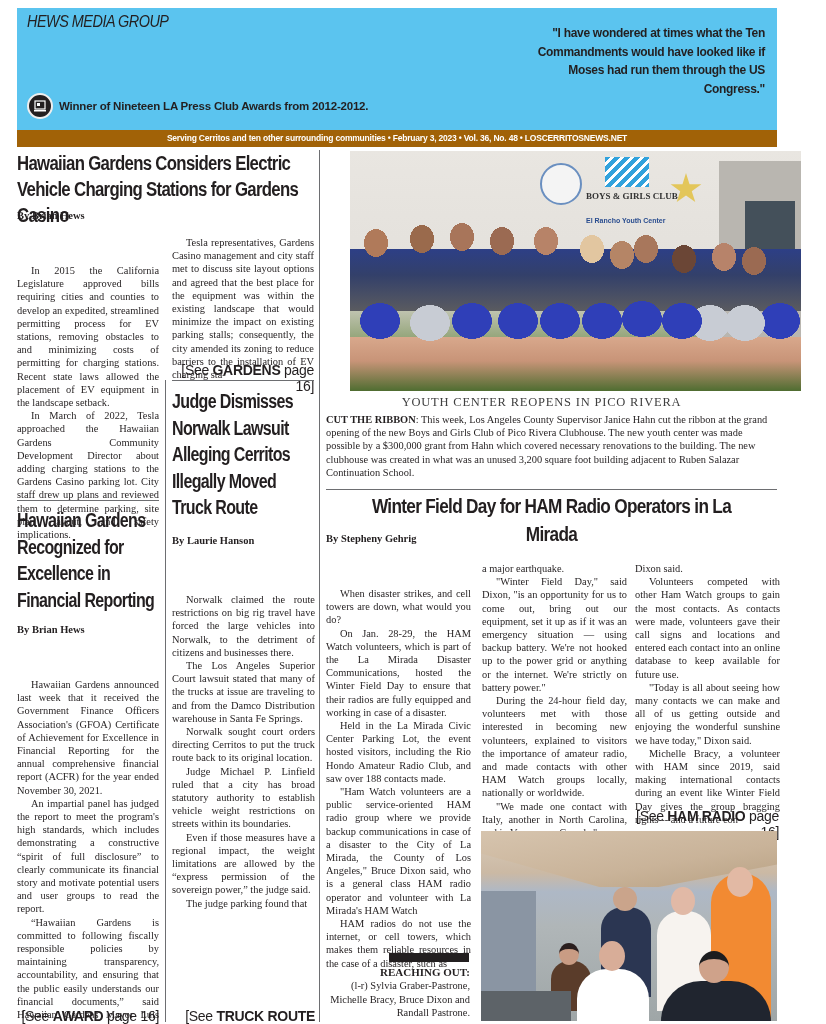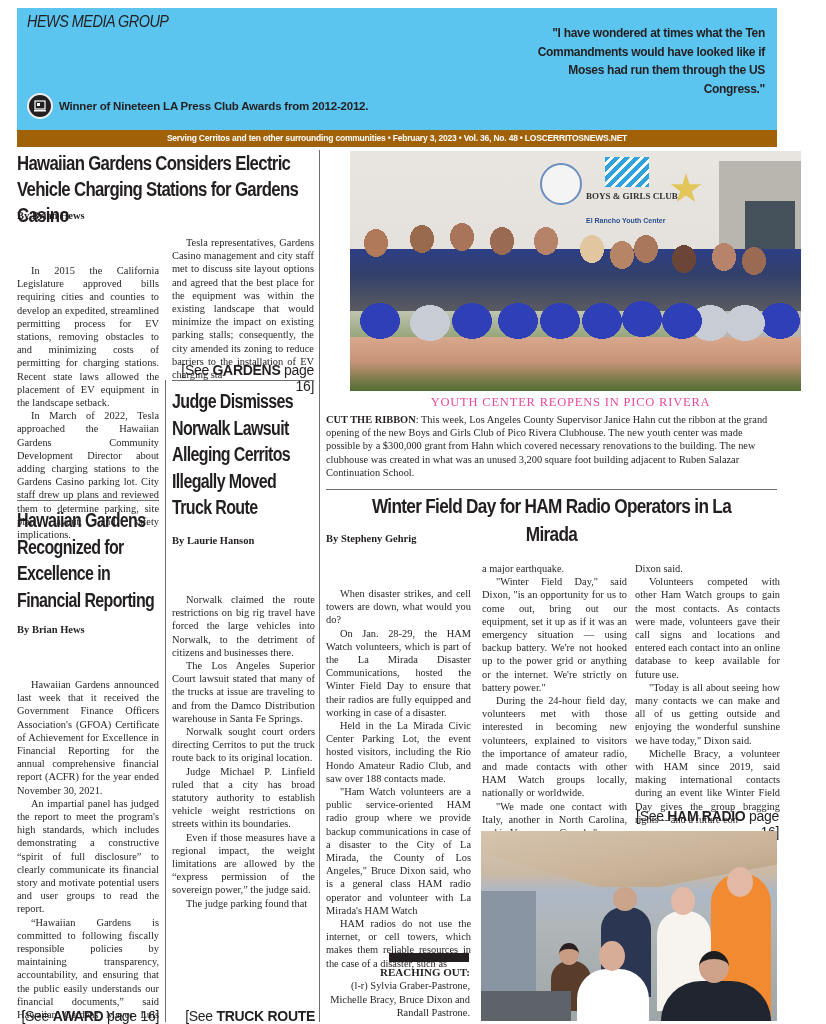--- a/index.html
+++ b/index.html
@@ -126,22 +126,22 @@
       radial-gradient(ellipse 20px 18px at 210px 30px, #2f3fb8 0 99%, transparent 100%),
       radial-gradient(ellipse 20px 18px at 252px 30px, #2f3fb8 0 99%, transparent 100%),
       radial-gradient(ellipse 20px 18px at 292px 28px, #2f3fb8 0 99%, transparent 100%),
       radial-gradient(ellipse 20px 18px at 332px 30px, #2f3fb8 0 99%, transparent 100%),
       radial-gradient(ellipse 20px 18px at 360px 32px, #c8ccd4 0 99%, transparent 100%),
       radial-gradient(ellipse 20px 18px at 395px 32px, #c8ccd4 0 99%, transparent 100%),
       radial-gradient(ellipse 20px 18px at 430px 30px, #2f3fb8 0 99%, transparent 100%),
       linear-gradient(180deg, transparent 0 46px, #d8a88c 46px, #c89478 70%, #4f6d31 100%);
   }
   .photo1-title {
-    position: absolute; left: 345px; top: 395px; width: 451px; text-align: center;
-    font-family: "Liberation Serif", serif; font-size: 12.5px; letter-spacing: 0.8px; color: #ec4899;
+    position: absolute; left: 316px; top: 395px; width: 451px; text-align: center;
+    font-family: "Liberation Serif", serif; font-size: 12.5px; letter-spacing: 0.8px; color: #404040;
   }
   .photo1-caption {
     position: absolute; left: 326px; top: 413px; width: 451px;
     font-family: "Liberation Serif", serif; font-size: 10.4px; line-height: 13.2px; text-align: left; color: #231f20;
   }
   .photo1-caption b { font-weight: bold; }
 
   
   .s4-head { position: absolute; left: 326px; top: 492px; width: 451px; text-align: center; font-size: 20px; line-height: 28px; transform: scaleX(0.86); transform-origin: center top; }
   .s4-by { position: absolute; left: 326px; top: 533px; }

